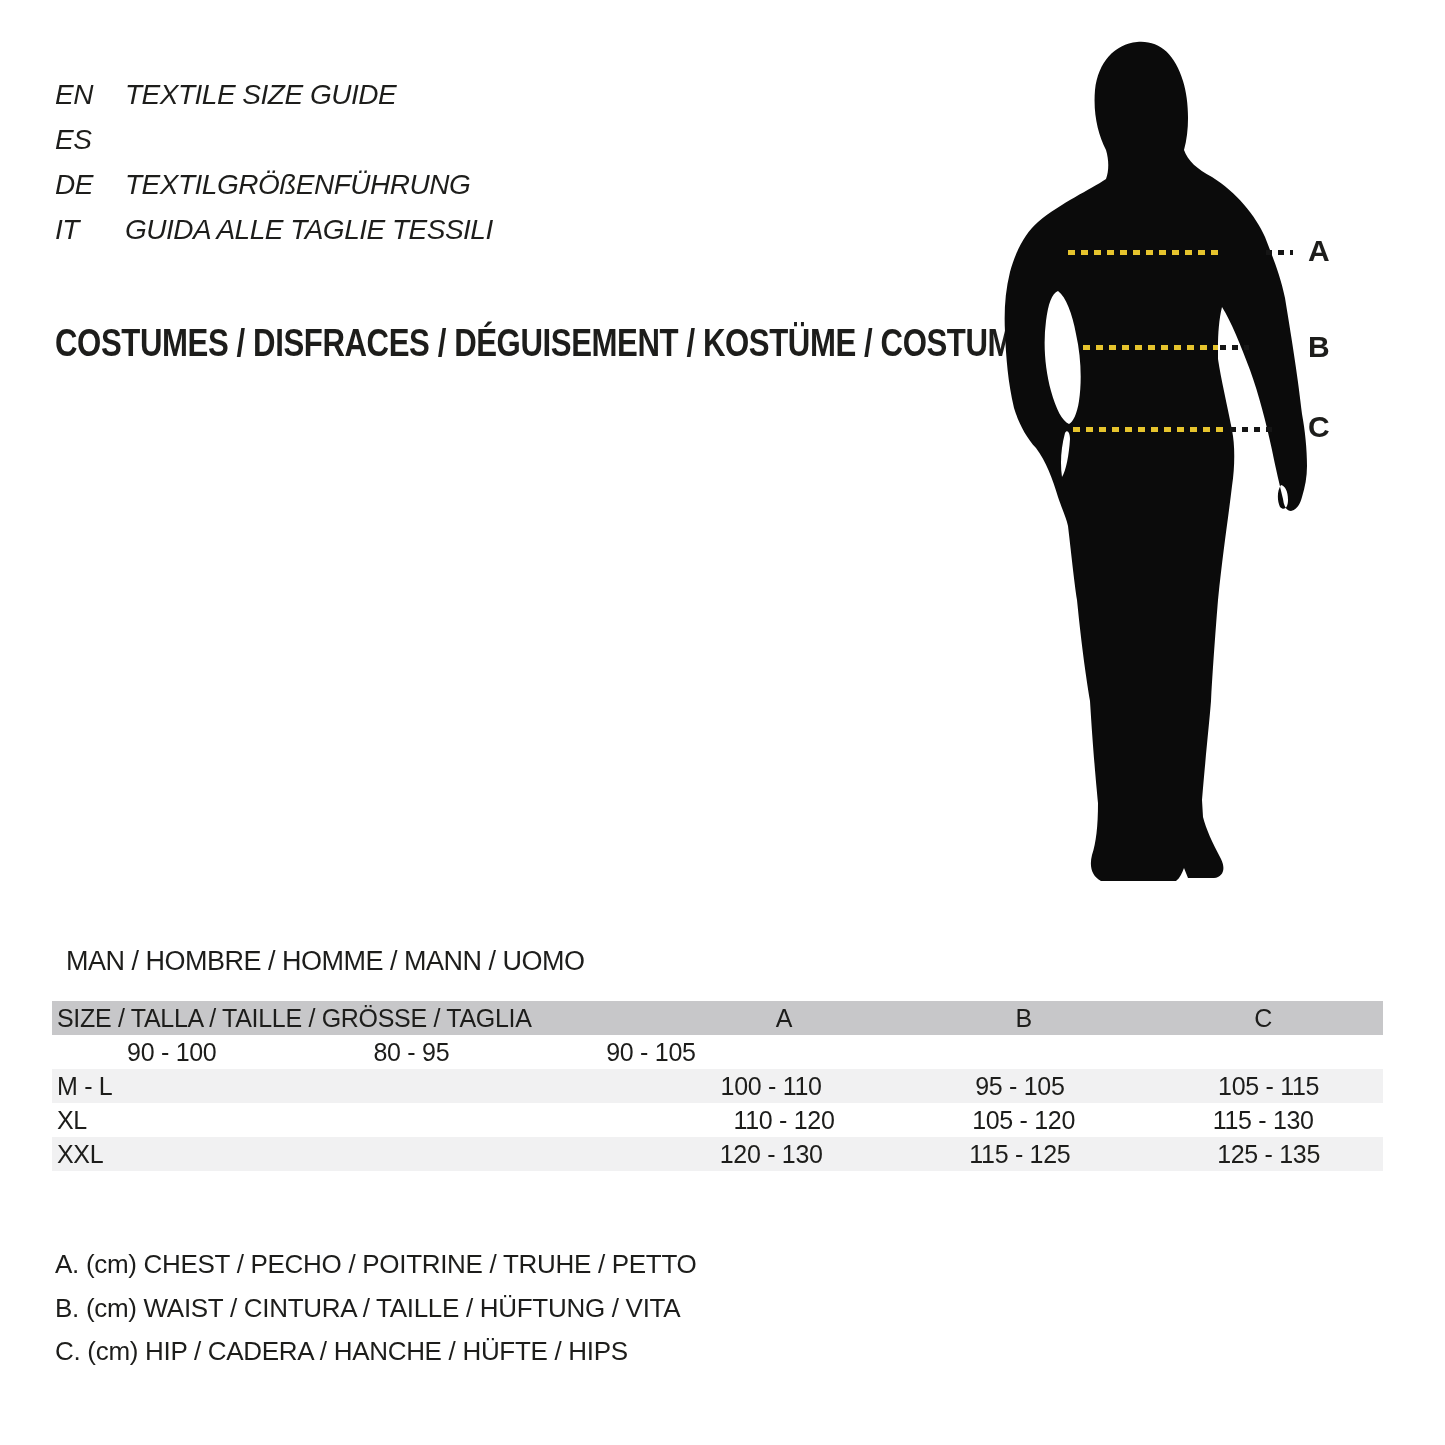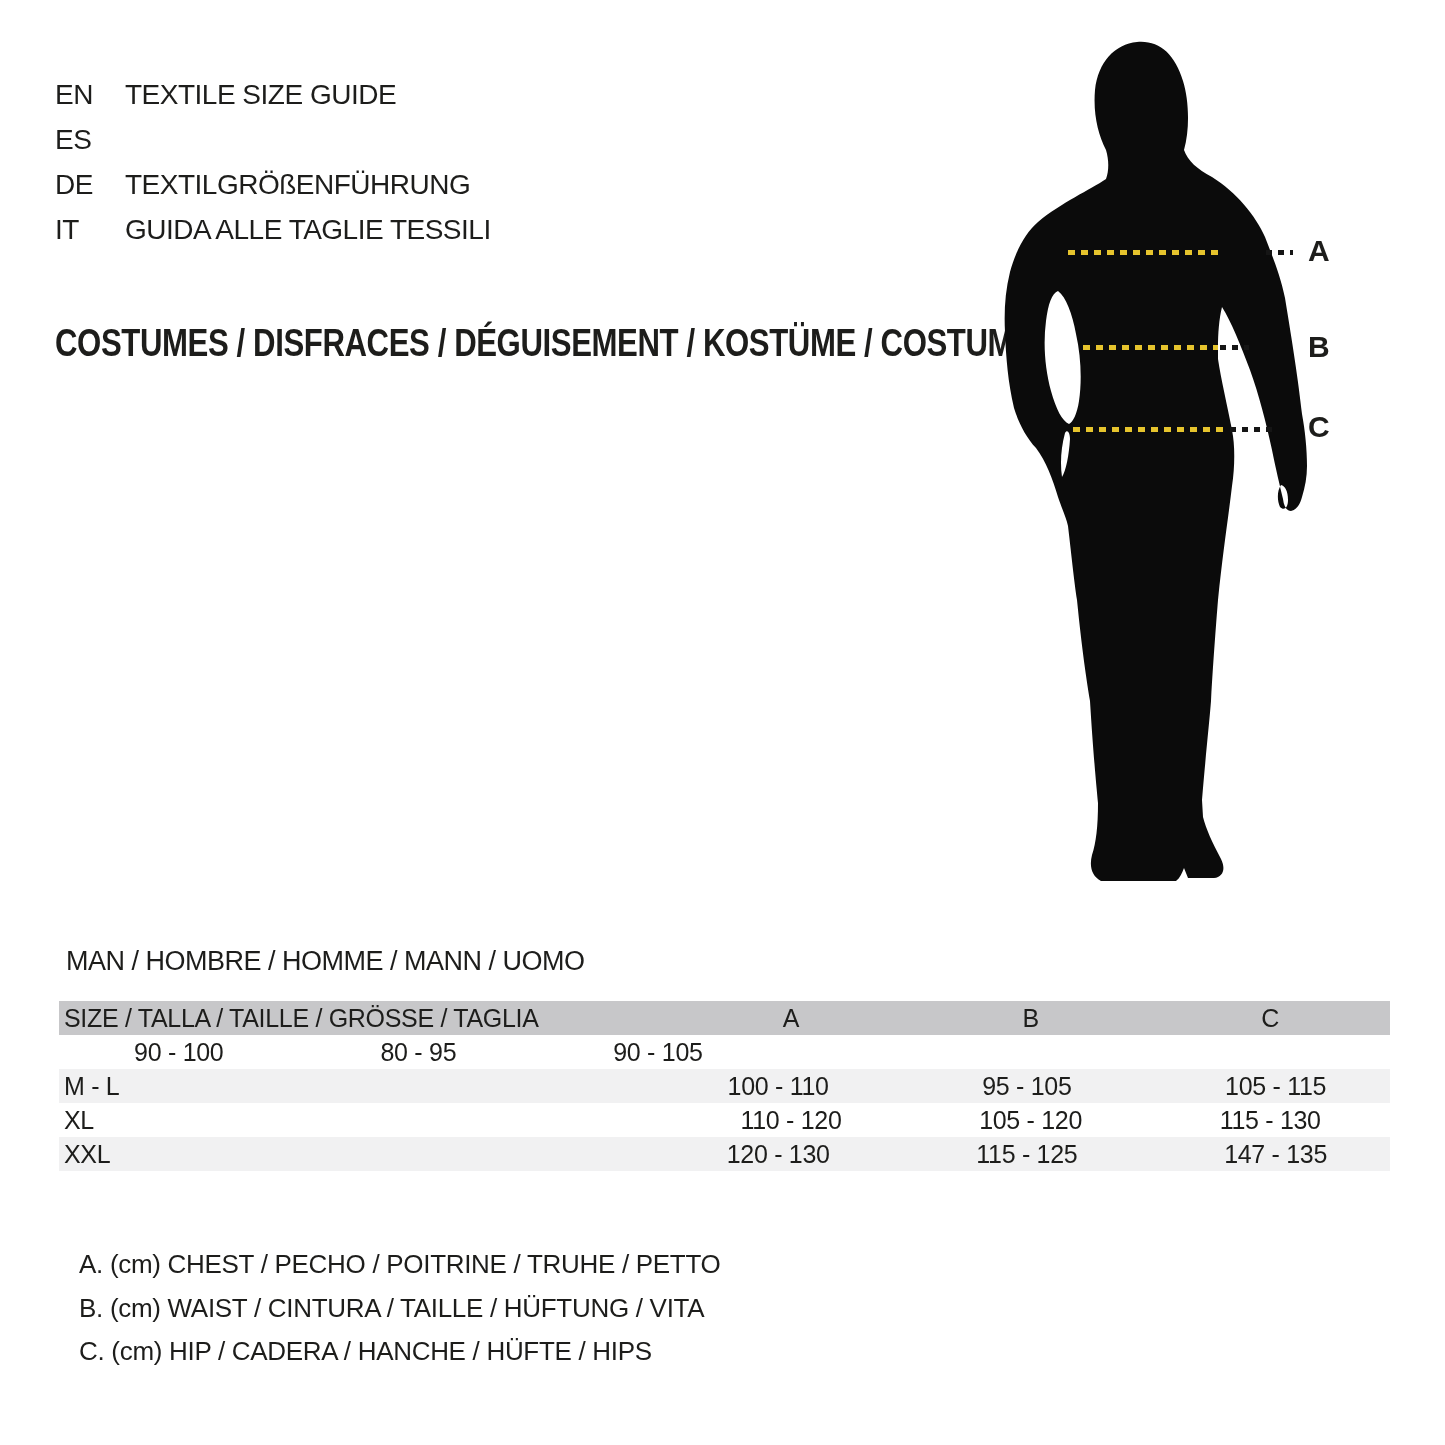--- a/index.html
+++ b/index.html
@@ -2,50 +2,50 @@
 <html><head>
 <meta charset="utf-8">
 <style>
   html,body{margin:0;padding:0;background:#ffffff;}
   body{width:1445px;height:1445px;position:relative;overflow:hidden;
        font-family:"Liberation Sans","DejaVu Sans",sans-serif;color:#1d1d1b;
        -webkit-font-smoothing:antialiased;}
   .abs{position:absolute;}
 
   
-  .lang-block{left:55px;top:72px;}
+  .lang-block{left:55px;top:72px;font-style:italic;}
   .lang-row{display:flex;line-height:45px;font-size:28px;letter-spacing:-0.5px;}
   .lang-code{width:70px;font-weight:500;}
   .lang-label{white-space:nowrap;}
 
   
   .category-line{left:55px;top:320px;font-size:38px;line-height:46px;font-weight:700;
                  letter-spacing:-0.5px;white-space:nowrap;
                  transform:scaleX(0.82);transform-origin:left center;}
 
   
   .figure-wrap{left:950px;top:30px;width:450px;height:900px;}
   .dash-yellow{height:5px;background:repeating-linear-gradient(to right,#e6c42d 0 7px,rgba(0,0,0,0) 7px 13px);}
   .dash-black{height:5px;background:repeating-linear-gradient(to right,#151515 0 6px,rgba(0,0,0,0) 6px 12px);}
   .marker-label{font-size:30px;font-weight:700;line-height:30px;letter-spacing:0;}
 
   
   .section-title{left:66px;top:946px;font-size:27px;letter-spacing:-0.5px;white-space:nowrap;}
 
   
-  .size-table{left:59px;top:1001px;width:1331px;}
+  .size-table{left:52px;top:1001px;width:1331px;}
   .t-row{display:flex;width:100%;height:34px;line-height:34px;font-size:25px;letter-spacing:-0.3px;}
   .t-row.header{background:#c7c7c9;}
   .t-row.alt{background:#f1f1f2;gap:20px;}
   .c-size{width:46%;padding-left:5px;box-sizing:border-box;text-align:left;white-space:nowrap;}
   .c-val{width:18%;text-align:center;white-space:nowrap;}
 
   
   .notes-block{left:55px;top:1243px;}
-  .note-line{line-height:43.5px;font-size:26px;letter-spacing:-0.3px;white-space:nowrap;margin-left:24px;}
+  .note-line{line-height:43.5px;font-size:26px;letter-spacing:-0.3px;white-space:nowrap;}
 </style>
 </head>
 <body>
 
 <div class="abs lang-block">
   <div class="lang-row">
     <span class="lang-code">EN</span>
     <span class="lang-label">TEXTILE SIZE GUIDE</span>
   </div>
   <div class="lang-row">
@@ -166,21 +166,21 @@
   <div class="t-row">
     <div class="c-size">XL</div>
     <div class="c-val">110 - 120</div>
     <div class="c-val">105 - 120</div>
     <div class="c-val">115 - 130</div>
   </div>
   <div class="t-row alt">
     <div class="c-size">XXL</div>
     <div class="c-val">120 - 130</div>
     <div class="c-val">115 - 125</div>
-    <div class="c-val">147 - 135</div>
+    <div class="c-val">125 - 135</div>
   </div>
 </div>
 
 <div class="abs notes-block">
   <div class="note-line">A. (cm) CHEST / PECHO / POITRINE / TRUHE / PETTO</div>
   <div class="note-line">B. (cm) WAIST / CINTURA / TAILLE / HÜFTUNG / VITA</div>
   <div class="note-line">C. (cm) HIP / CADERA / HANCHE / HÜFTE / HIPS</div>
 </div>
 
 </body></html>

